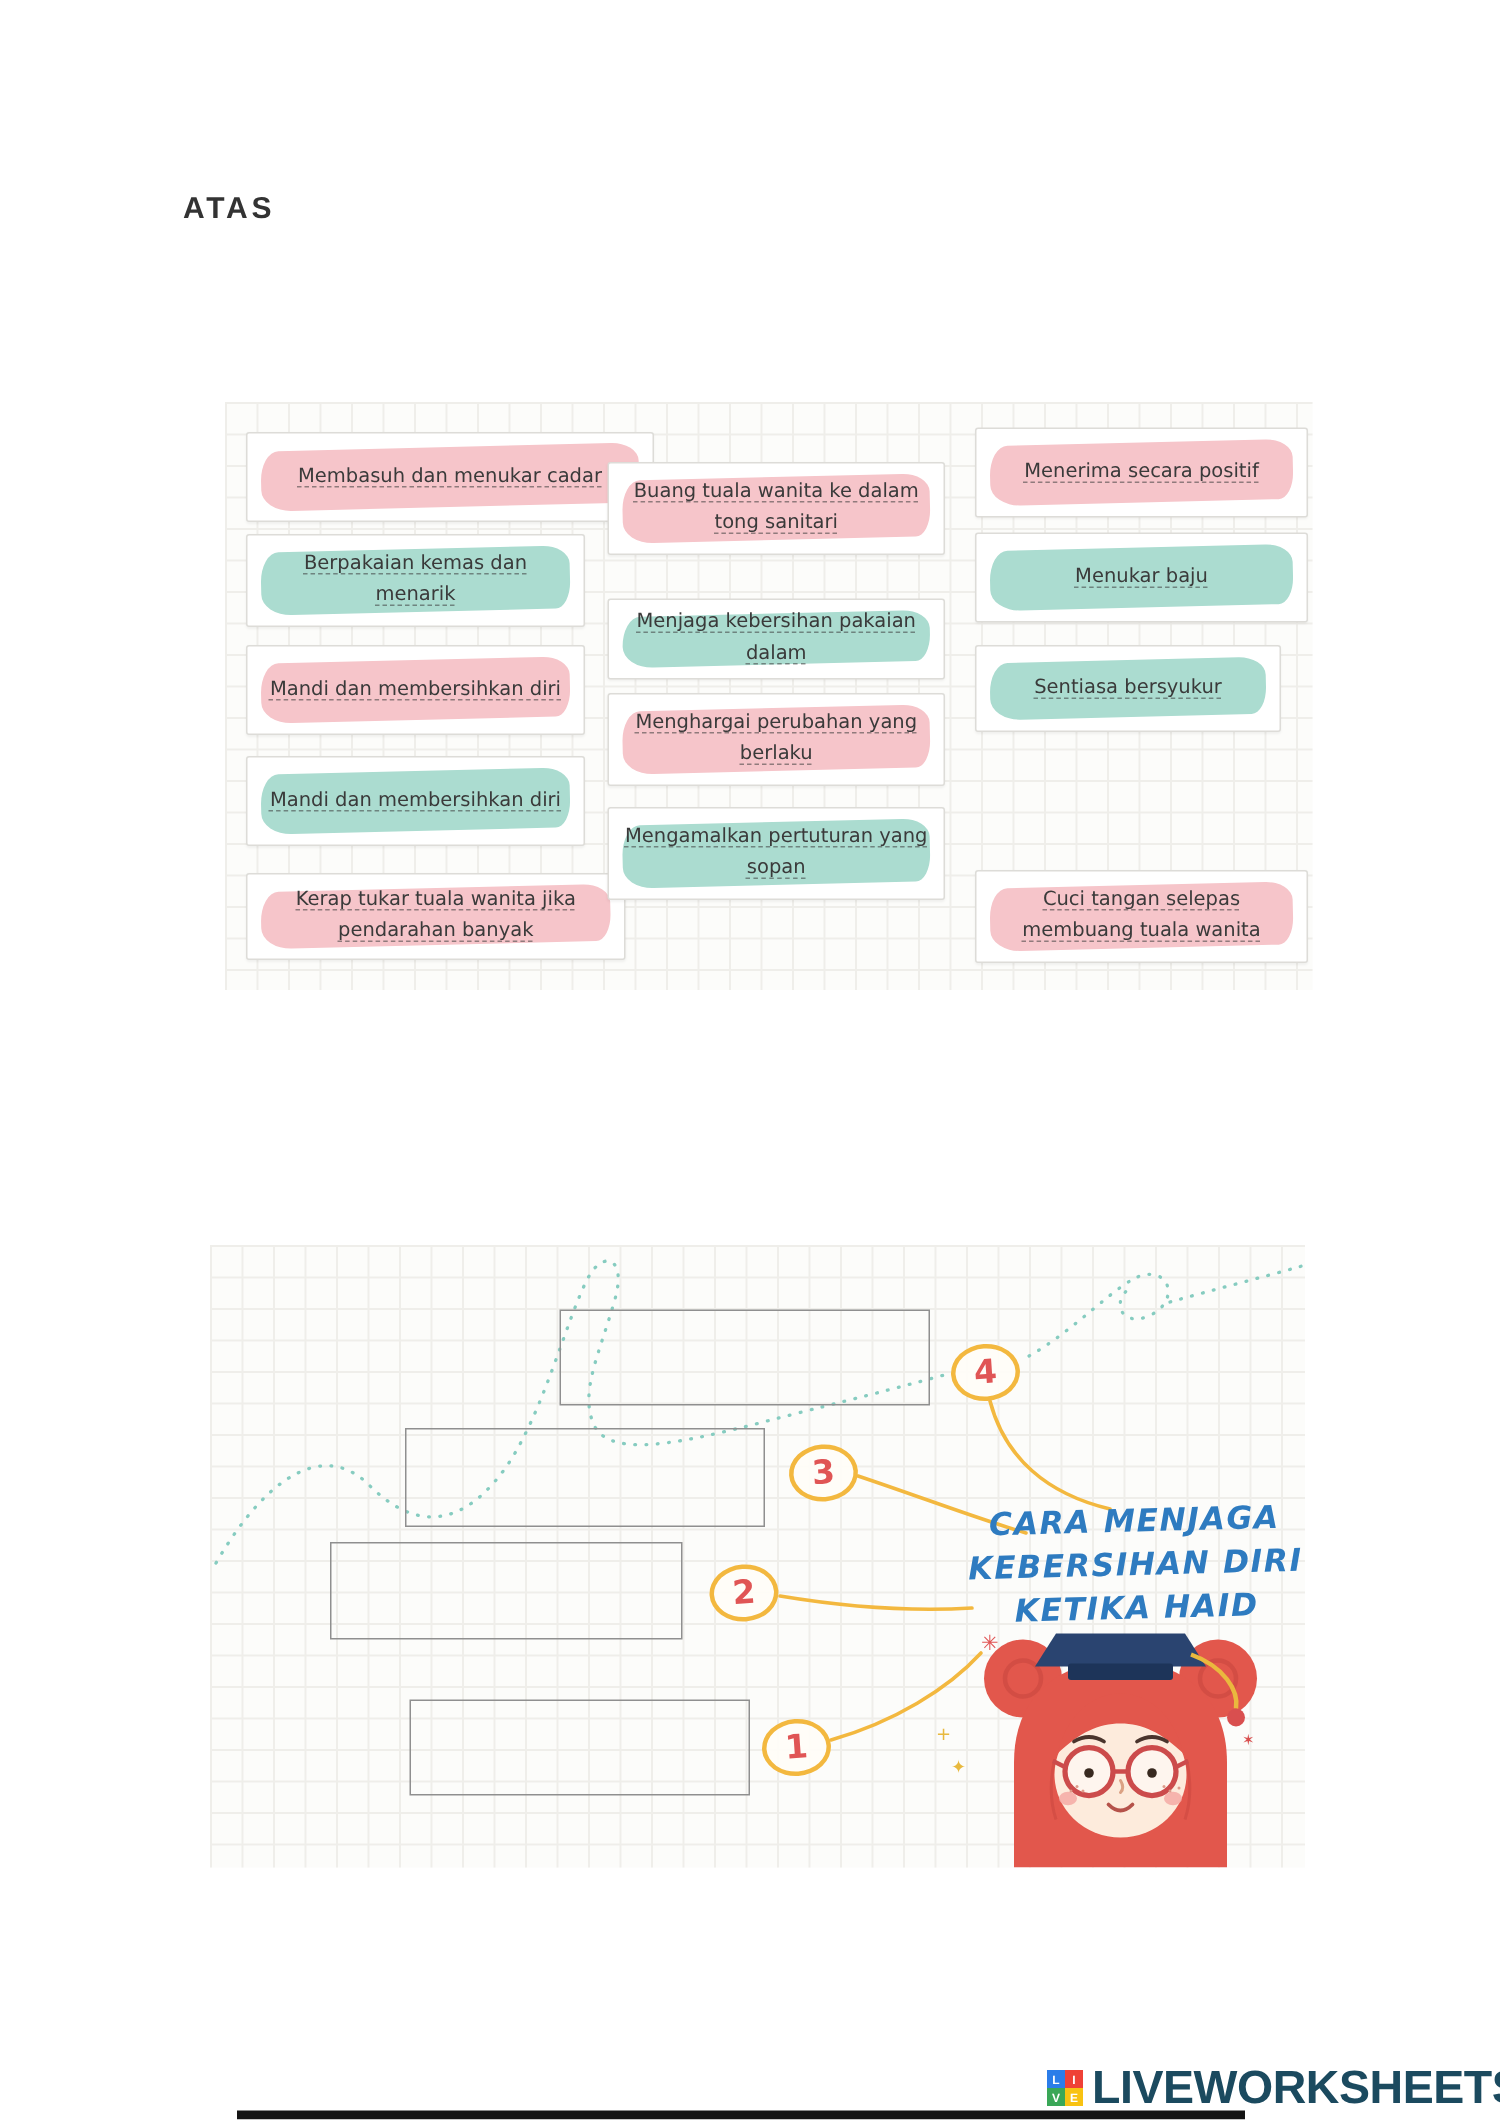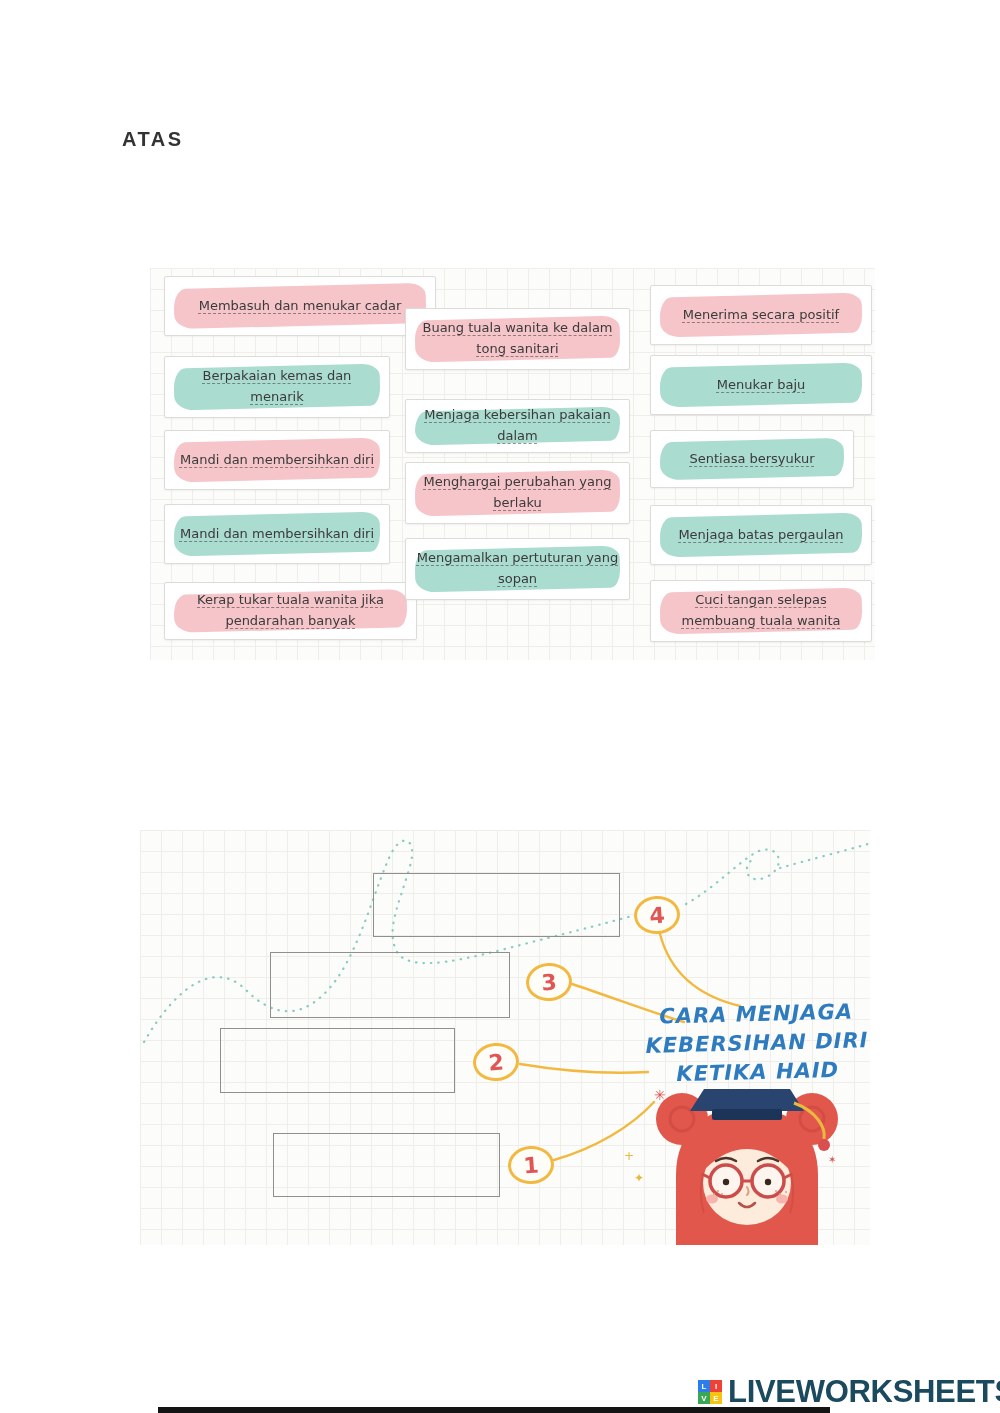--- a/index.html
+++ b/index.html
@@ -61,21 +61,21 @@
 <body>
 
 <div class="page">
 
   <div class="instruction">
     <div>ATAS</div>
   </div>
 
   <div class="panel cards-panel">
 
-    <div class="card" style="left:14px;top:8px;width:272px;height:60px">
+    <div class="card" style="left:14px;top:20px;width:272px;height:60px">
       <span class="brush pink"></span>
       <span class="card-label">Membasuh dan menukar cadar</span>
     </div>
     <div class="card" style="left:14px;top:88px;width:226px;height:62px">
       <span class="brush teal"></span>
       <span class="card-label">Berpakaian kemas dan menarik</span>
     </div>
     <div class="card" style="left:14px;top:162px;width:226px;height:60px">
       <span class="brush pink"></span>
       <span class="card-label">Mandi dan membersihkan diri</span>
@@ -110,24 +110,20 @@
       <span class="brush teal"></span>
       <span class="card-label">Mengamalkan pertuturan yang sopan</span>
     </div>
     <div class="card" style="left:500px;top:87px;width:222px;height:60px">
       <span class="brush teal"></span>
       <span class="card-label">Menukar baju</span>
     </div>
     <div class="card" style="left:500px;top:162px;width:204px;height:58px">
       <span class="brush teal"></span>
       <span class="card-label">Sentiasa bersyukur</span>
-    </div>
-    <div class="card" style="left:500px;top:237px;width:222px;height:60px">
-      <span class="brush teal"></span>
-      <span class="card-label">Menjaga batas pergaulan</span>
     </div>
     <div class="card" style="left:500px;top:312px;width:222px;height:62px">
       <span class="brush pink"></span>
       <span class="card-label">Cuci tangan selepas membuang tuala wanita</span>
     </div>
   </div>
 
   <div class="panel answer-panel">
 
     <svg class="decor" viewBox="0 0 730 415">

